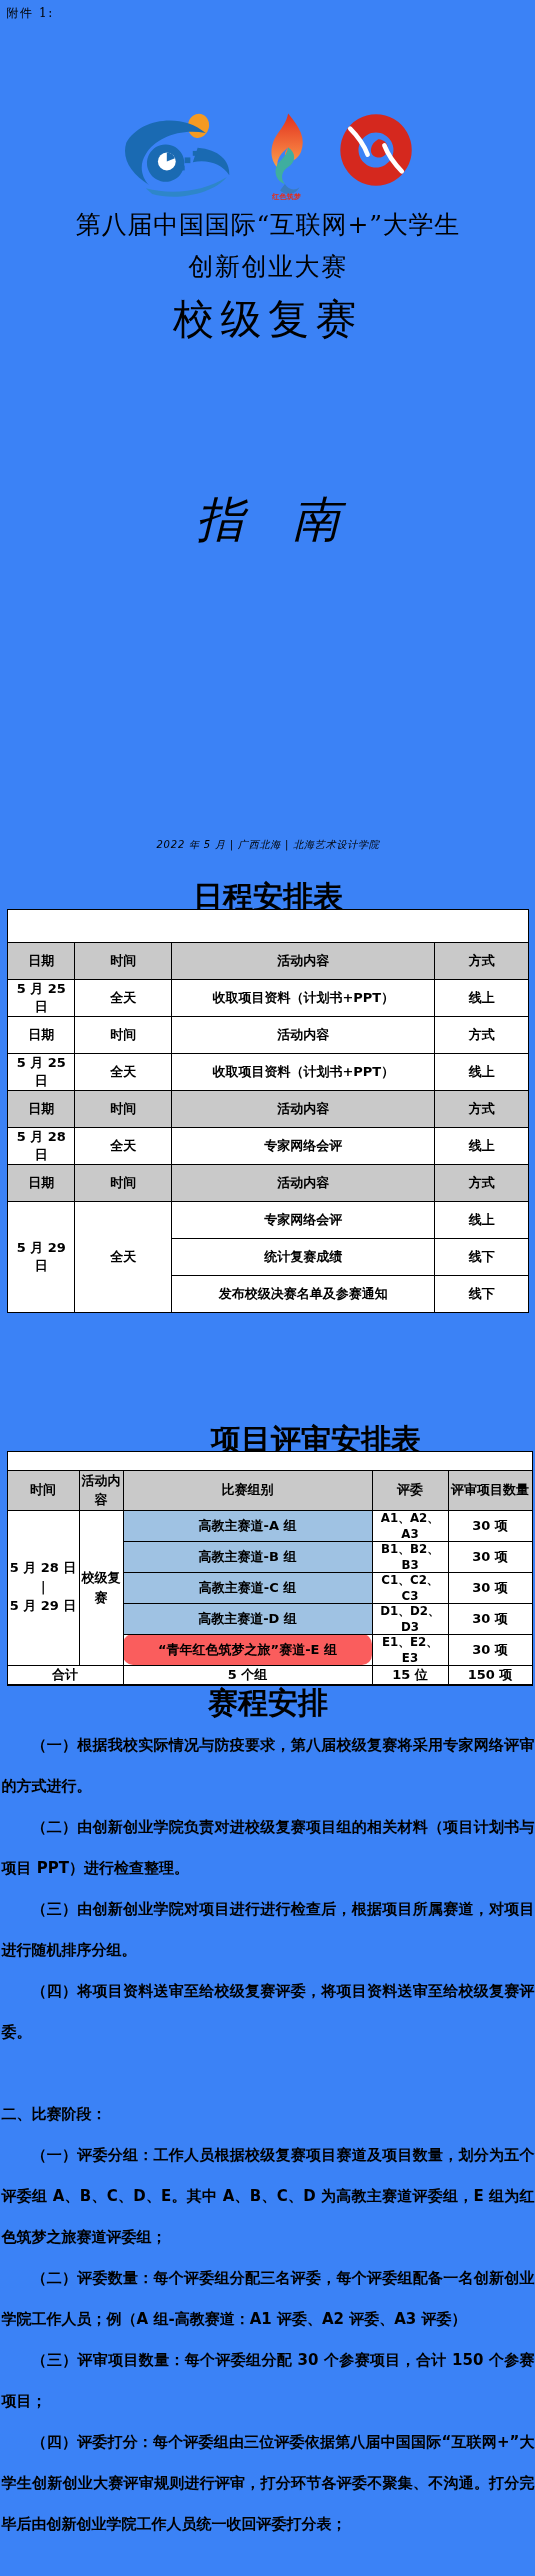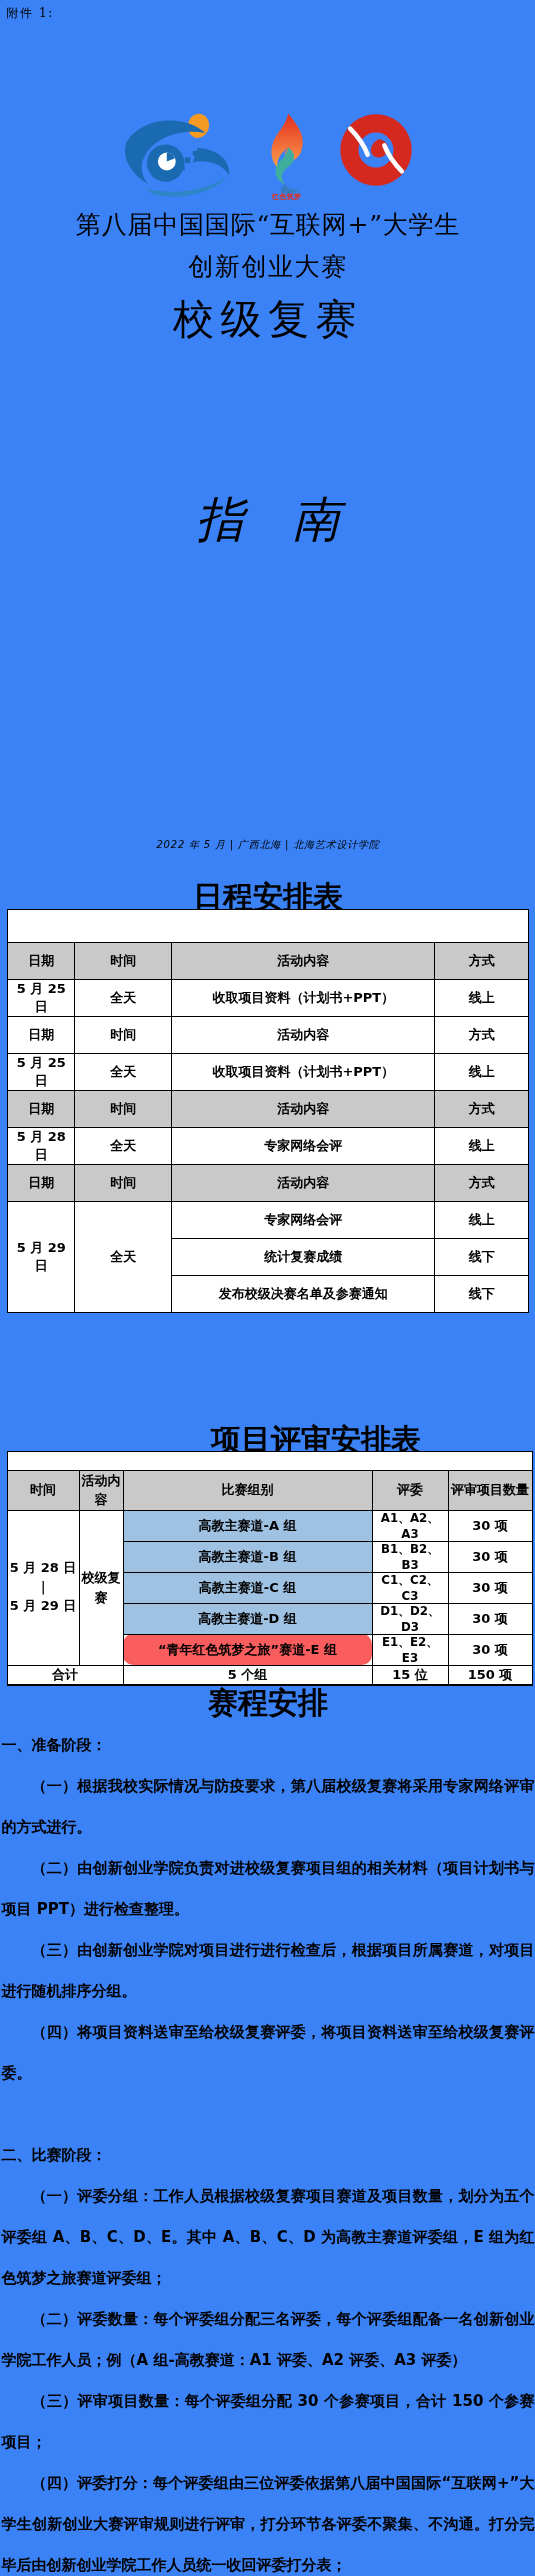--- a/index.html
+++ b/index.html
@@ -228,21 +228,20 @@
       <td>5 个组</td>
       <td>15 位</td>
       <td>150 项</td>
     </tr>
   </tbody>
     </table>
 
   <div class="abs ctr sec-title h-process">赛程安排</div>
 
   <div class="abs body-text">
-    <p class="head">一、准备阶段：</p>
     <p>（一）根据我校实际情况与防疫要求，第八届校级复赛将采用专家网络评审的方式进行。</p>
     <p>（二）由创新创业学院负责对进校级复赛项目组的相关材料（项目计划书与项目 PPT）进行检查整理。</p>
     <p>（三）由创新创业学院对项目进行进行检查后，根据项目所属赛道，对项目进行随机排序分组。</p>
     <p>（四）将项目资料送审至给校级复赛评委，将项目资料送审至给校级复赛评委。</p>
     <p class="head gap">二、比赛阶段：</p>
     <p>（一）评委分组：工作人员根据校级复赛项目赛道及项目数量，划分为五个评委组 A、B、C、D、E。其中 A、B、C、D 为高教主赛道评委组，E 组为红色筑梦之旅赛道评委组；</p>
     <p>（二）评委数量：每个评委组分配三名评委，每个评委组配备一名创新创业学院工作人员；例（A 组-高教赛道：A1 评委、A2 评委、A3 评委）</p>
     <p>（三）评审项目数量：每个评委组分配 30 个参赛项目，合计 150 个参赛项目；</p>
     <p>（四）评委打分：每个评委组由三位评委依据第八届中国国际“互联网+”大学生创新创业大赛评审规则进行评审，打分环节各评委不聚集、不沟通。打分完毕后由创新创业学院工作人员统一收回评委打分表；</p>
 

